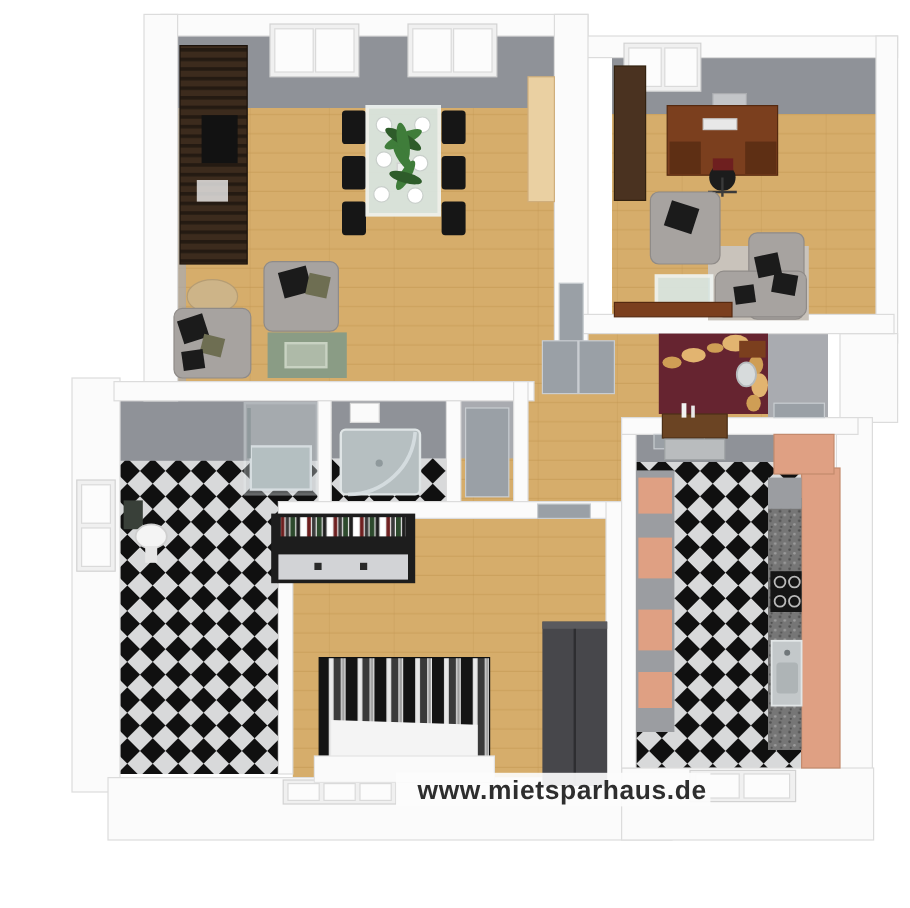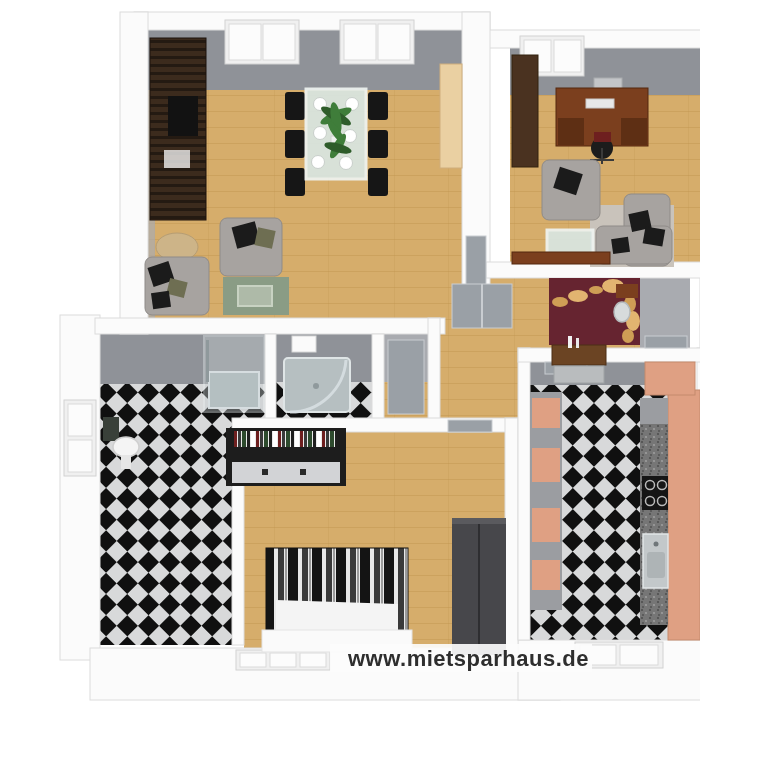--- a/index.html
+++ b/index.html
@@ -1,16 +1,16 @@
 <!DOCTYPE html>
 <html style="--bg: #ffffff; --wall_cap: #fbfbfb; --wall_edge: #dcdcdc; --wall_face: #8f9298; --wall_face_light: #a9abb0; --floor_wood: #d6ad6b; --floor_wood_line: #c1944e; --tile_dark: #101010; --tile_light: #d8d9da; --glass: #d9e6e2; --glass_frame: #eff4f2; --sofa_gray: #a7a3a0; --pillow_black: #1b1b1b; --pillow_olive: #6e6e52; --rug_green: #8a9c85; --table_beige: #cdb488; --wenge_dark: #241a12; --wenge_light: #3c2b1d; --wood_brown: #7b3f1e; --wood_brown_dark: #5e2f14; --burgundy: #662430; --gold: #cf9e55; --salmon: #dfa083; --granite: #767676; --granite_dot: #4f4f4f; --appliance_gray: #9b9da1; --chrome: #c7ced1; --white_fixture: #f4f4f4; --wardrobe_gray: #47474b; --dresser_black: #1d1d1d; --drawer_light: #d2d3d6; --bed_white: #f4f4f4; --door_gray: #9aa0a6; --plant_green: #3f7d3a; --plant_dark: #2e5c2a; --watermark_color: #2e2e2e;"><head>
 <meta charset="utf-8">
 <style>
   html,body{margin:0;padding:0;background:#ffffff;}
-  #stage{position:relative;width:700px;height:757px;background:var(--bg,#fff);overflow:hidden;
+  #stage{position:relative;width:758px;height:757px;background:var(--bg,#fff);overflow:hidden;
          font-family:"Liberation Sans", sans-serif;}
   svg{position:absolute;left:0;top:0;}
   .wallcap{fill:var(--wall_cap);stroke:var(--wall_edge);stroke-width:1;}
   .face{fill:var(--wall_face);}
   .facelight{fill:var(--wall_face_light);}
   .win{fill:#f0f0f0;stroke:#d2d2d2;stroke-width:1;}
   .pane{fill:#fcfcfc;stroke:#dadada;stroke-width:1;}
   .door{fill:var(--door_gray);stroke:#c9cdd1;stroke-width:1;}
   .glass{fill:var(--glass);stroke:var(--glass_frame);stroke-width:3;opacity:.92;}
   .sofa{fill:var(--sofa_gray);stroke:#8f8b88;stroke-width:1;}

